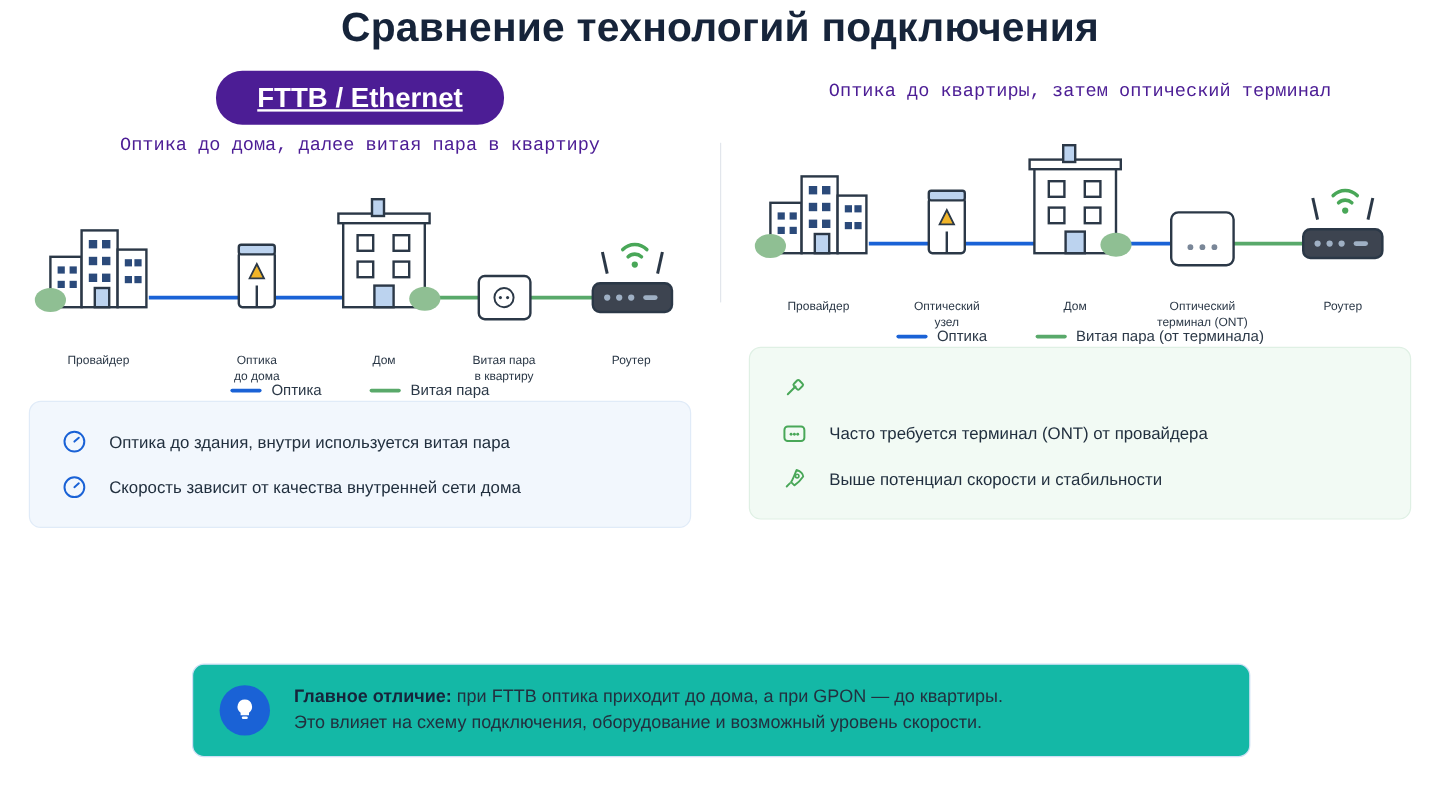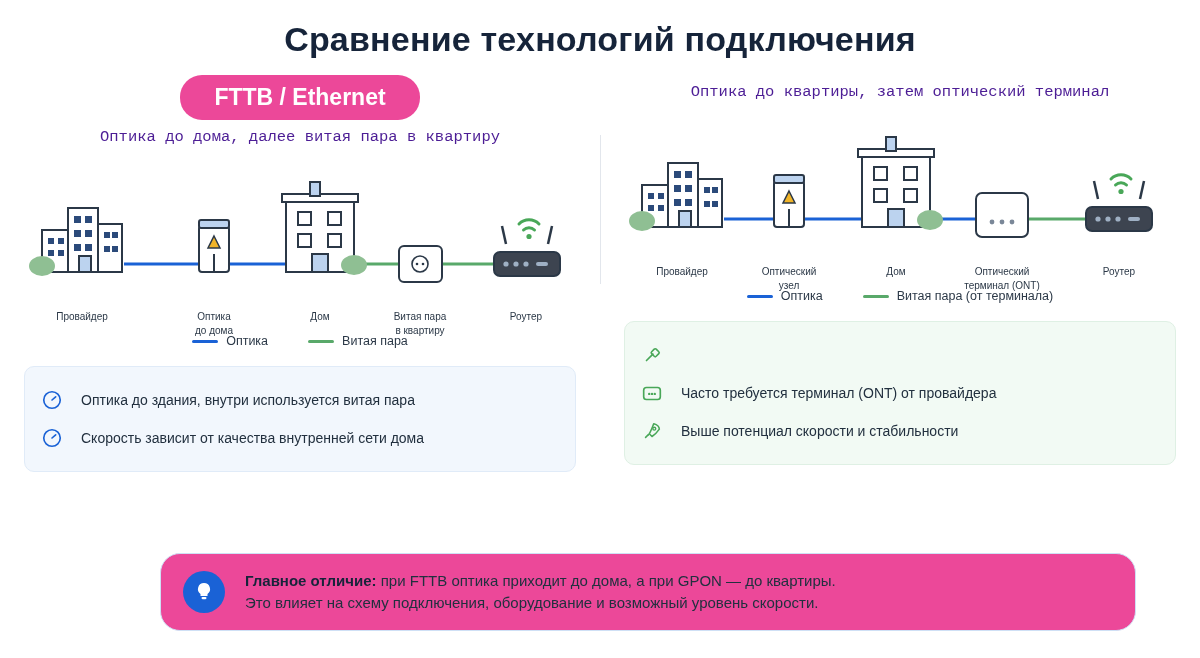--- a/index.html
+++ b/index.html
@@ -9,21 +9,21 @@
     font-family:"Liberation Sans", sans-serif;
     color:#1f2d3d;
     position:relative;
     overflow:hidden;
   }
   .title{
     text-align:center;
     font-size:34px;
     font-weight:bold;
     color:#16243a;
-    padding-top:20px;
+    padding-top:4px;
     letter-spacing:.2px;
   }
   .columns{
     display:flex;
     margin-top:16px;
     position:relative;
   }
   .divider{
     position:absolute;
     left:600px;top:60px;bottom:188px;
@@ -36,21 +36,21 @@
   }
   .badge-wrap{text-align:center;}
   .badge{
     display:inline-block;
     color:#fff;
     font-size:23px;
     font-weight:bold;
     padding:9px 34px;
     border-radius:22px;
   }
-  .badge.blue{background:#ec4899;}
+  .badge.blue{background:#4c1d95;text-decoration:underline;}
   .badge.green{background:#49a758;}
   .subtitle{
     text-align:center;
     font-size:15.5px;
     color:#4c1d95;
     margin-top:8px;
     font-family:Liberation Mono, monospace;
   }
 
   
@@ -83,23 +83,23 @@
     margin-top:6px;
     font-size:12.5px;
     color:#2b3847;
   }
   .legend .item{display:flex;align-items:center;gap:8px;}
   .legend .line{display:inline-block;width:26px;height:3px;border-radius:2px;}
   .legend .line.blue{background:#1a62d6;}
   .legend .line.green{background:#59a96a;}
 
   .facts{
-    margin-top:18px;
+    margin-top:2px;
     border-radius:10px;
-    padding:14px 12px;
+    padding:14px 22px;
     box-sizing:border-box;
   }
   .facts.blue{background:#f2f7fd;border:1px solid #e0ebf8;}
   .facts.green{background:#f2faf4;border:1px solid #dff0e4;}
   .fact{
     display:flex;
     align-items:center;
     gap:14px;
     padding:7px 0;
     font-size:14px;
@@ -107,25 +107,25 @@
   }
   .fact .ic{
     flex:0 0 30px;width:30px;height:24px;
     display:flex;align-items:center;justify-content:center;
   }
 
   
   .note{
     position:absolute;
     left:160px;top:553px;
-    width:976px;
+    width:882px;
     box-sizing:border-box;
     border:1px solid #cfe0f5;
-    border-radius:20px;
-    background:#ec4899;
+    border-radius:10px;
+    background:#14b8a6;
     padding:16px 22px;
     display:flex;
     align-items:center;
     gap:20px;
   }
   .note .bulb{
     flex:0 0 42px;width:42px;height:42px;border-radius:50%;
     background:#1a62d6;display:flex;align-items:center;justify-content:center;
   }
   .note .txt{font-size:15px;line-height:22px;color:#22303f;}

